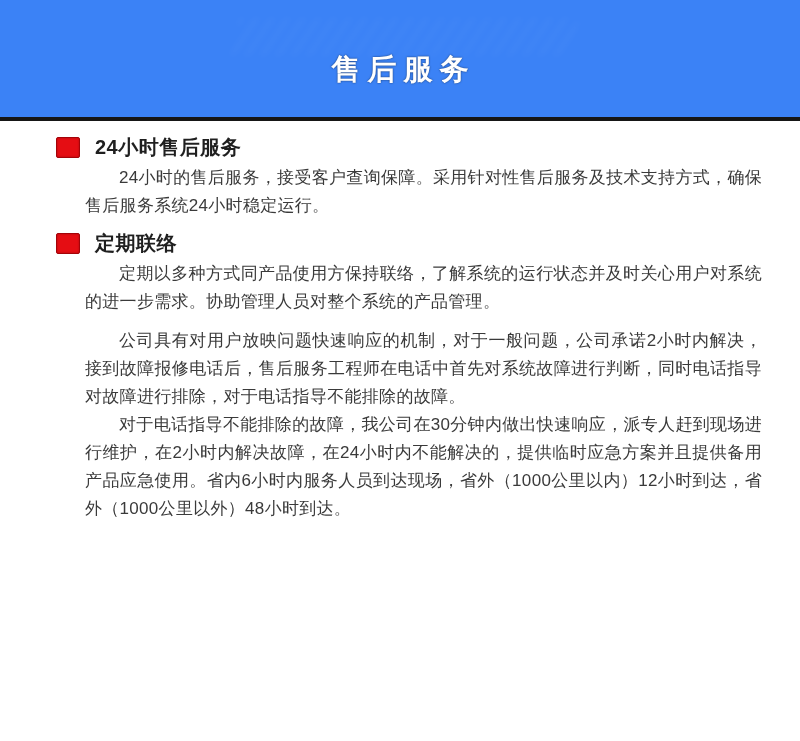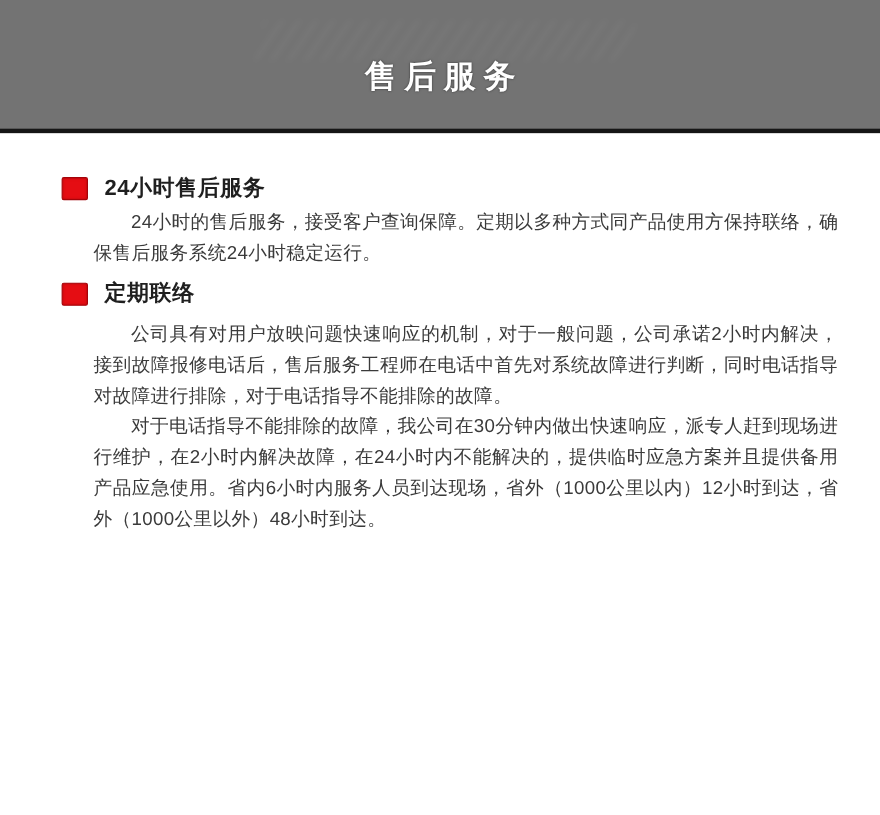--- a/index.html
+++ b/index.html
@@ -14,21 +14,21 @@
     margin: 0 auto;
     background: #ffffff;
     overflow: hidden;
   }
 
   
   .banner {
     position: relative;
     width: 100%;
     height: 121px;
-    background: #737373;
+    background: #3b82f6;
     border-bottom: 4px solid #161616;
     display: flex;
     align-items: center;
     justify-content: center;
     overflow: hidden;
   }
   .banner-title {
     position: relative;
     z-index: 2;
     margin-top: 22px;
@@ -52,21 +52,21 @@
         rgba(255,255,255,0.10) 0px, rgba(255,255,255,0.10) 3px,
         rgba(255,255,255,0.0) 6px, rgba(255,255,255,0.0) 14px);
     filter: blur(3px);
     opacity: 0.35;
     transform: skewX(-12deg);
     pointer-events: none;
   }
 
   
   .content {
-    padding: 38px 38px 0 56px;
+    padding: 14px 38px 0 56px;
   }
   .section { margin-top: 11px; }
   .section:first-child { margin-top: 0; }
 
   .heading-row {
     display: flex;
     align-items: center;
     margin-bottom: 5px;
   }
   .bullet {
@@ -106,29 +106,32 @@
     <div class="banner-title">售后服务</div>
   </div>
 
   <div class="content">
   <section class="section">
     <div class="heading-row">
       <span class="bullet"></span>
       <h2 class="heading">24小时售后服务</h2>
     </div>
     <div class="paras">
-          <p class="para">24小时的售后服务，接受客户查询保障。定期以多种方式同产品使用方保持联络，确保售后服务系统24小时稳定运行。</p>
+          <p class="para">24小时的售后服务，接受客户查询保障。采用针对性售后服务及技术支持方式，确保售后服务系统24小时稳定运行。</p>
         </div>
   </section>
 
   <section class="section">
     <div class="heading-row">
       <span class="bullet"></span>
       <h2 class="heading">定期联络</h2>
     </div>
+    <div class="paras">
+          <p class="para">定期以多种方式同产品使用方保持联络，了解系统的运行状态并及时关心用户对系统的进一步需求。协助管理人员对整个系统的产品管理。</p>
+        </div>
   </section>
 
   <section class="section">
     <div class="paras">
           <p class="para">公司具有对用户放映问题快速响应的机制，对于一般问题，公司承诺2小时内解决，接到故障报修电话后，售后服务工程师在电话中首先对系统故障进行判断，同时电话指导对故障进行排除，对于电话指导不能排除的故障。</p>
           <p class="para">对于电话指导不能排除的故障，我公司在30分钟内做出快速响应，派专人赶到现场进行维护，在2小时内解决故障，在24小时内不能解决的，提供临时应急方案并且提供备用产品应急使用。省内6小时内服务人员到达现场，省外（1000公里以内）12小时到达，省外（1000公里以外）48小时到达。</p>
         </div>
   </section>
 
 </div>

